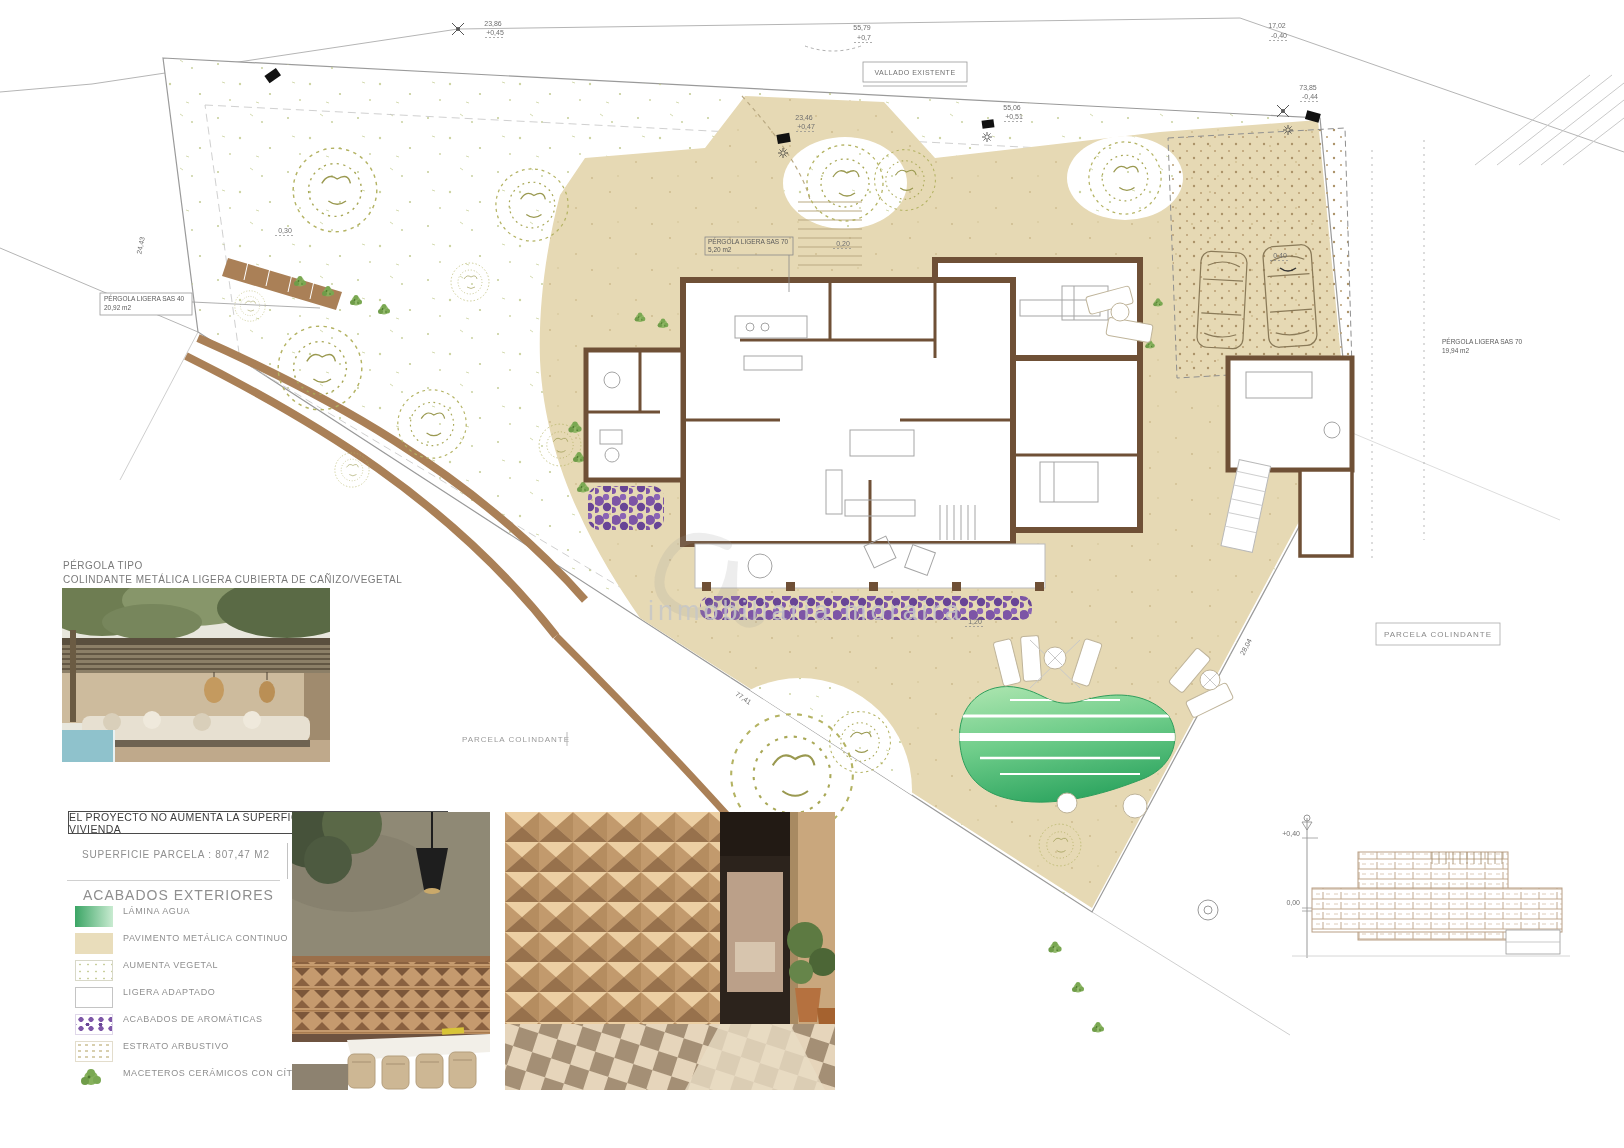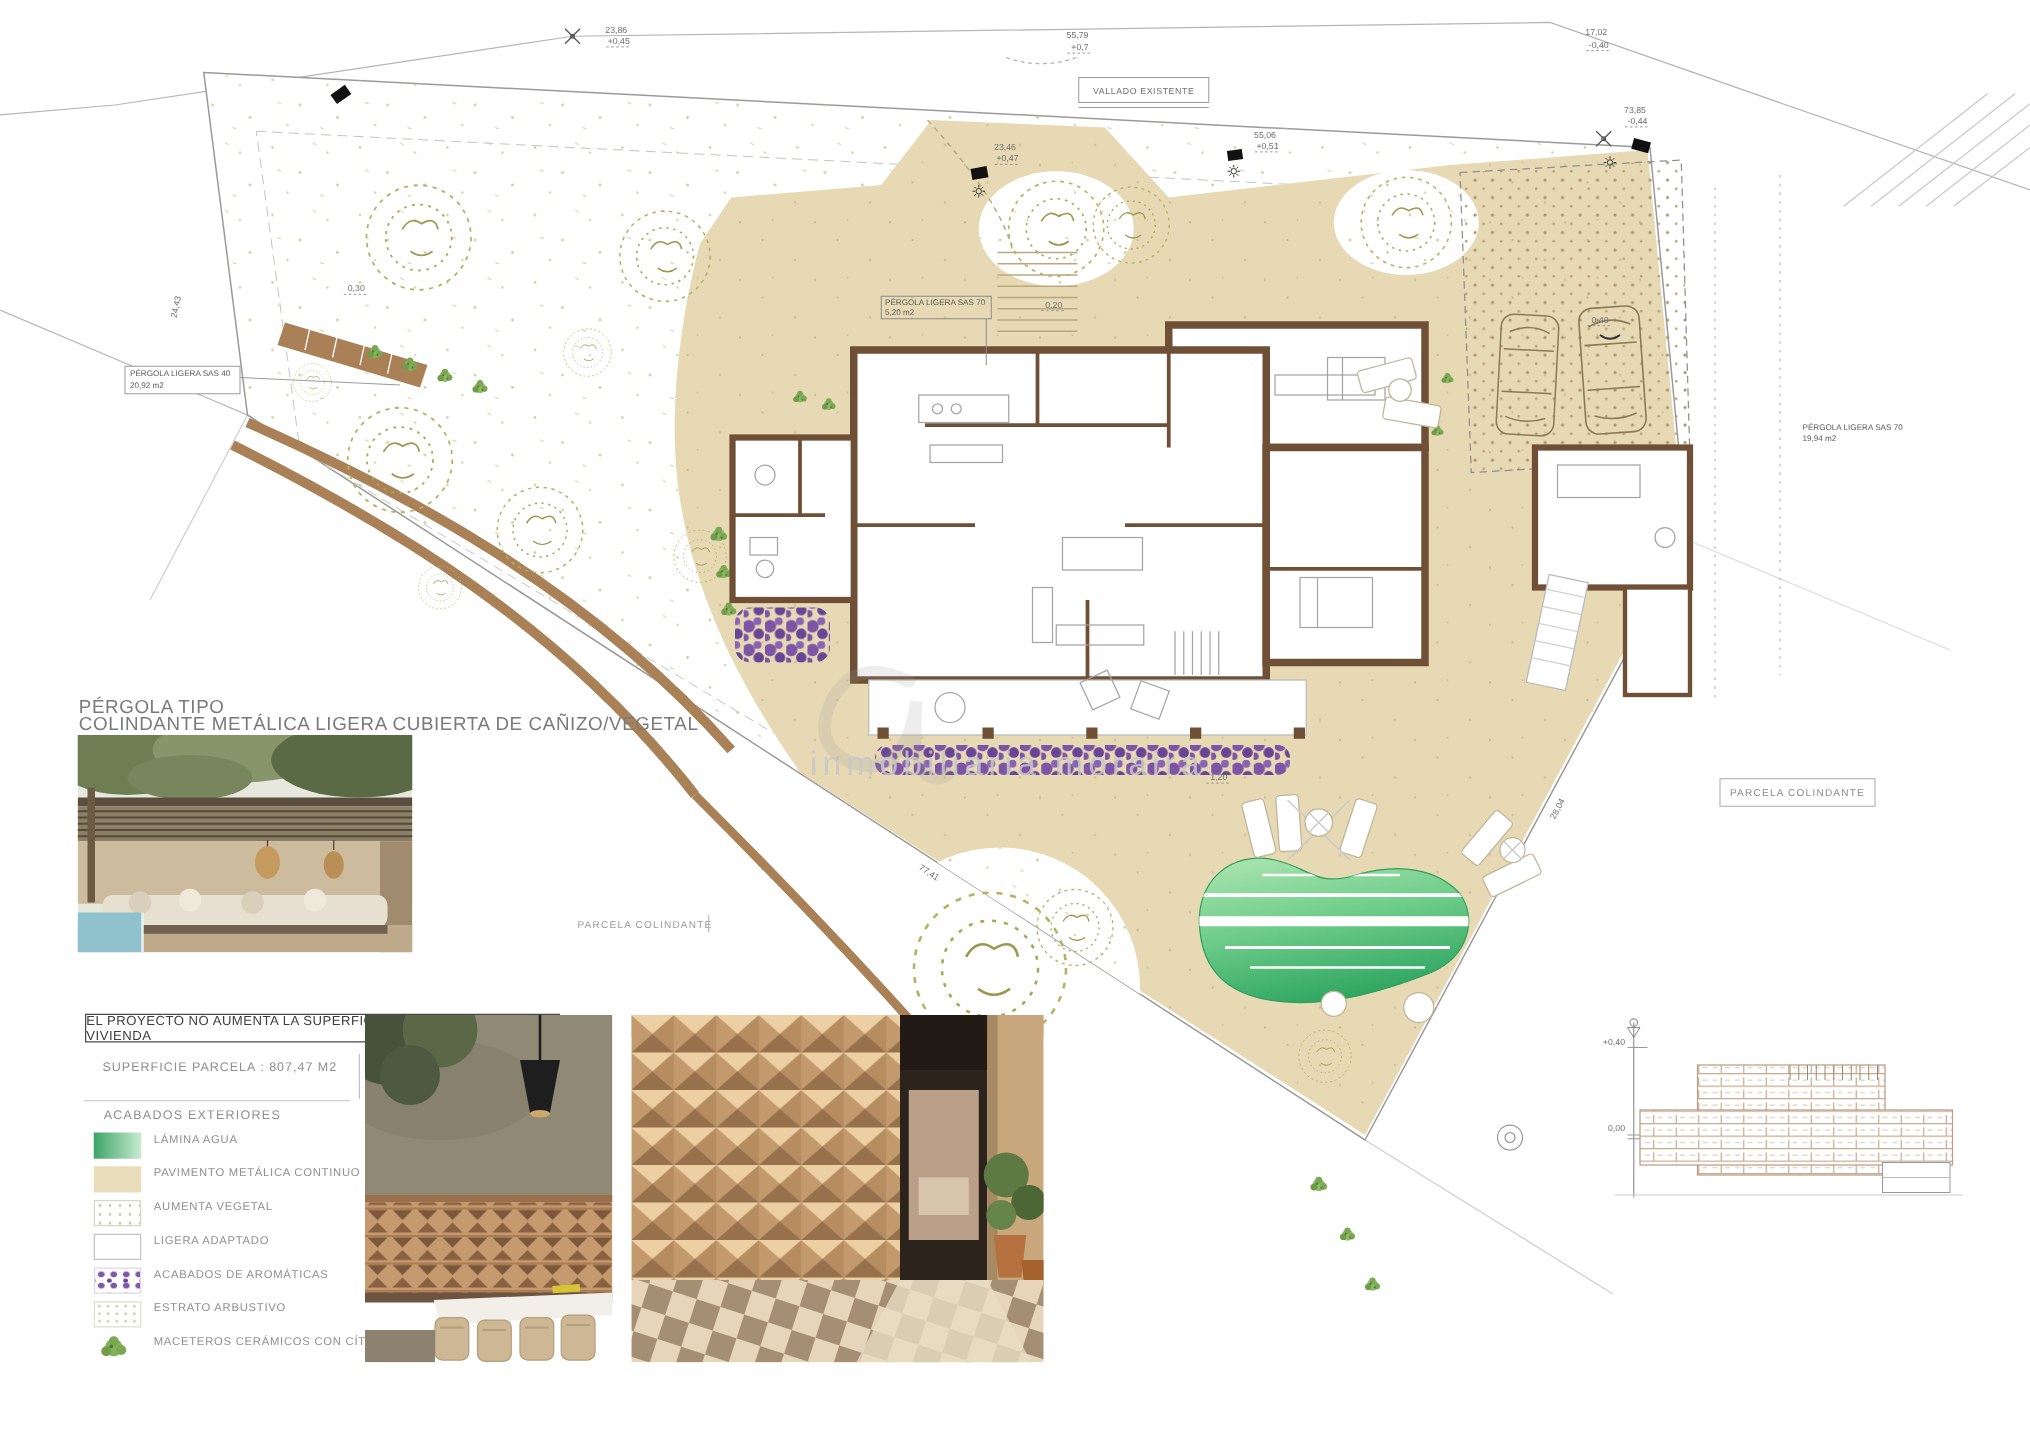--- a/index.html
+++ b/index.html
@@ -8,39 +8,39 @@
   svg{font-family:"Liberation Sans",sans-serif;}
   .abs{position:absolute;}
 
   
   .note-box{left:68px;top:811px;width:378px;height:21px;border:1.5px solid #4a4a4a;
     display:flex;align-items:center;justify-content:center;font-size:10.5px;color:#3d3d3d;
     letter-spacing:.4px;background:#fff;}
   .superficie{left:82px;top:849px;font-size:10px;color:#8f8f8f;letter-spacing:.8px;}
   .legend-vline{left:287px;top:843px;width:1px;height:36px;background:#c2c2c2;}
   .legend-hline{left:67px;top:880px;width:213px;height:1px;background:#d0d0d0;}
-  .acabados{left:83px;top:887px;font-size:10px;color:#8f8f8f;letter-spacing:1px;}
+  .acabados{left:83px;top:887px;font-size:14px;color:#8f8f8f;letter-spacing:1px;}
   .legend-items{left:75px;top:906px;width:260px;}
   .legend-row{display:flex;align-items:flex-start;height:21px;margin-bottom:6px;}
   .swatch{width:38px;height:21px;margin-right:10px;flex:0 0 38px;box-sizing:border-box;}
   .sw-water{background:linear-gradient(90deg,#3ba565,#c9ebd1);}
   .sw-paving{background:#e9ddbb;}
   .sw-terra{background:#fff;border:1px solid #d8d8c8;
     background-image:radial-gradient(#c9cf9d 1px,transparent 1.3px);background-size:8px 7px;}
   .sw-cesped{background:#fff;border:1px solid #c4c4c4;}
   .sw-purple{background:#fff;border:1px solid #e0d8ea;
     background-image:radial-gradient(#7e57a8 2.4px,transparent 2.9px),
                      radial-gradient(#684596 1.8px,transparent 2.2px);
     background-size:10px 9px,13px 11px;background-position:0 0,5px 4px;}
   .sw-estrato{background:#fff;border:1px solid #e3ddcc;
     background-image:radial-gradient(#d8cfae 1.2px,transparent 1.5px);background-size:7px 6px;}
   .sw-plant{background:transparent;}
   .legend-label{font-size:9px;color:#8f8f8f;letter-spacing:.6px;}
 
-  .pergola-note{left:63px;top:559px;font-size:15px;color:#7a7a7a;letter-spacing:.5px;line-height:14px;}
+  .pergola-note{left:63px;top:559px;font-size:10px;color:#7a7a7a;letter-spacing:.5px;line-height:14px;}
 
   .photo{overflow:hidden;}
   .photo1{left:62px;top:588px;width:268px;height:174px;}
   .photo2{left:292px;top:812px;width:198px;height:278px;}
   .photo3{left:505px;top:812px;width:330px;height:278px;}
 </style>
 </head>
 <body>
 
 <div class="page">

